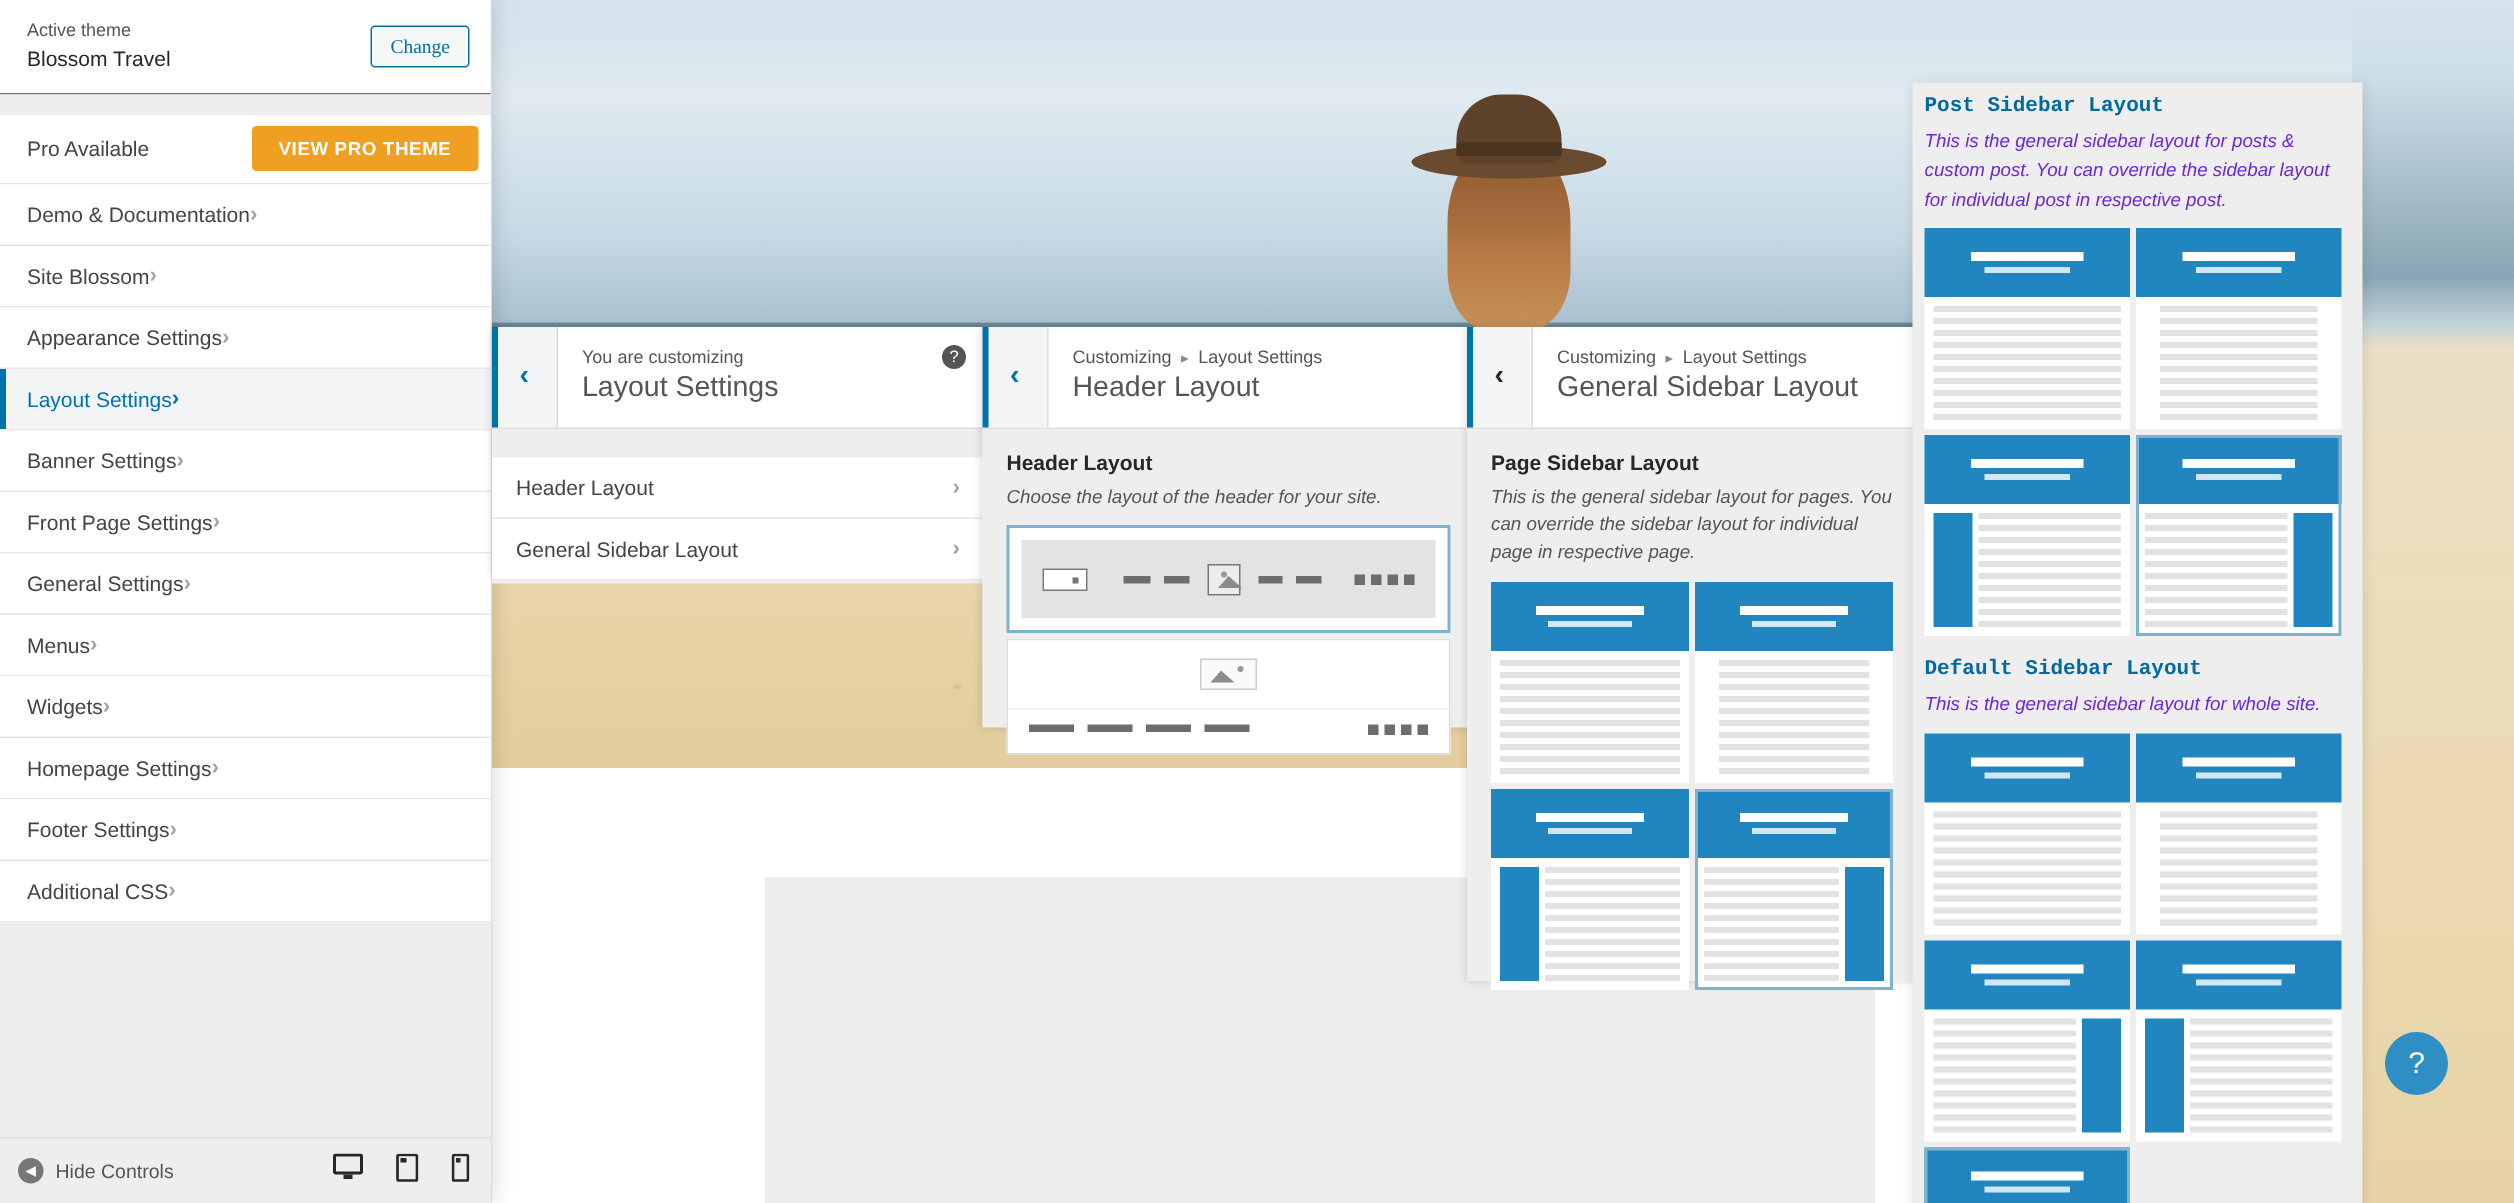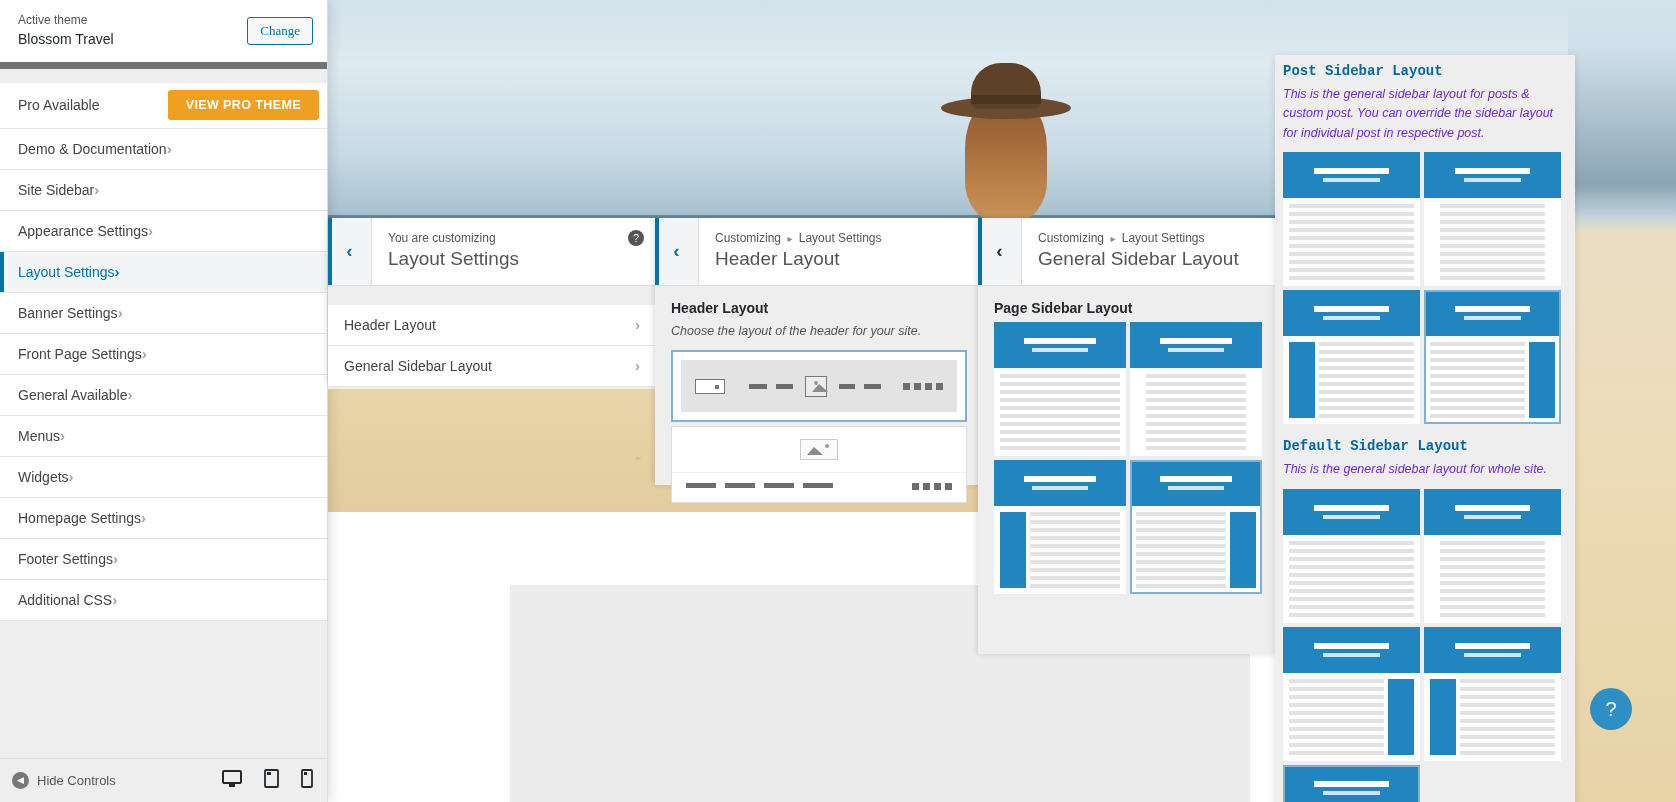--- a/index.html
+++ b/index.html
@@ -85,21 +85,21 @@
 
   
   .customizer {
     position:absolute; left:0; top:0; width:328px; height:802px;
     background:#eee; border-right:1px solid #ddd;
     display:flex; flex-direction:column;
     box-shadow: 0 0 14px rgba(0,0,0,.18);
     z-index: 10;
   }
   .theme-head {
-    background:#fff; border-bottom:7px solid #737373;
+    background:#fff; border-bottom:1px solid #737373;
     padding:12px 14px 12px 18px;
     display:flex; align-items:center; justify-content:space-between;
     min-height:56px;
   }
   .theme-head .lbl { font-size:12px; color:#555; line-height:1.45; }
   .theme-head .nm { font-size:14px; color:#23282d; line-height:1.45; }
   .change-btn {
     border:1px solid #0071a1; color:#0071a1; background:#f6f7f7;
     border-radius:3px; font-size:13px; padding:5px 12px; cursor:pointer;
     font-family:Liberation Serif, serif;
@@ -260,41 +260,41 @@
       <div class="pro-row">
         <span class="pl">Pro Available</span>
         <button class="pro-btn">VIEW PRO THEME</button>
       </div>
 
       <div class="srow">
         <span>Demo &amp; Documentation</span>
         <span class="chev">›</span>
       </div>
       <div class="srow">
-        <span>Site Sidebar</span>
+        <span>Site Blossom</span>
         <span class="chev">›</span>
       </div>
       <div class="srow">
         <span>Appearance Settings</span>
         <span class="chev">›</span>
       </div>
       <div class="srow active">
         <span>Layout Settings</span>
         <span class="chev">›</span>
       </div>
       <div class="srow">
         <span>Banner Settings</span>
         <span class="chev">›</span>
       </div>
       <div class="srow">
         <span>Front Page Settings</span>
         <span class="chev">›</span>
       </div>
       <div class="srow">
-        <span>General Available</span>
+        <span>General Settings</span>
         <span class="chev">›</span>
       </div>
       <div class="srow">
         <span>Menus</span>
         <span class="chev">›</span>
       </div>
       <div class="srow">
         <span>Widgets</span>
         <span class="chev">›</span>
       </div>
@@ -428,20 +428,21 @@
           <span>Customizing</span>
           <span class="sep">▸</span>
           <span>Layout Settings</span>
         </div>
         <div class="head-title">General Sidebar Layout</div>
       </div>
     </div>
     <div class="panel-body" style="height:367px;">
       <div class="ctrl">
         <div class="ctrl-title">Page Sidebar Layout</div>
+        <div class="ctrl-desc">This is the general sidebar layout for pages. You can override the sidebar layout for individual page in respective page.</div>
 
         <div class="sb-grid">
 
           <div class="sb-opt">
             <div class="sb-hdr">
               <span class="ln1"></span>
               <span class="ln2"></span>
             </div>
             <div class="sb-content">
               <div class="col-lines">

